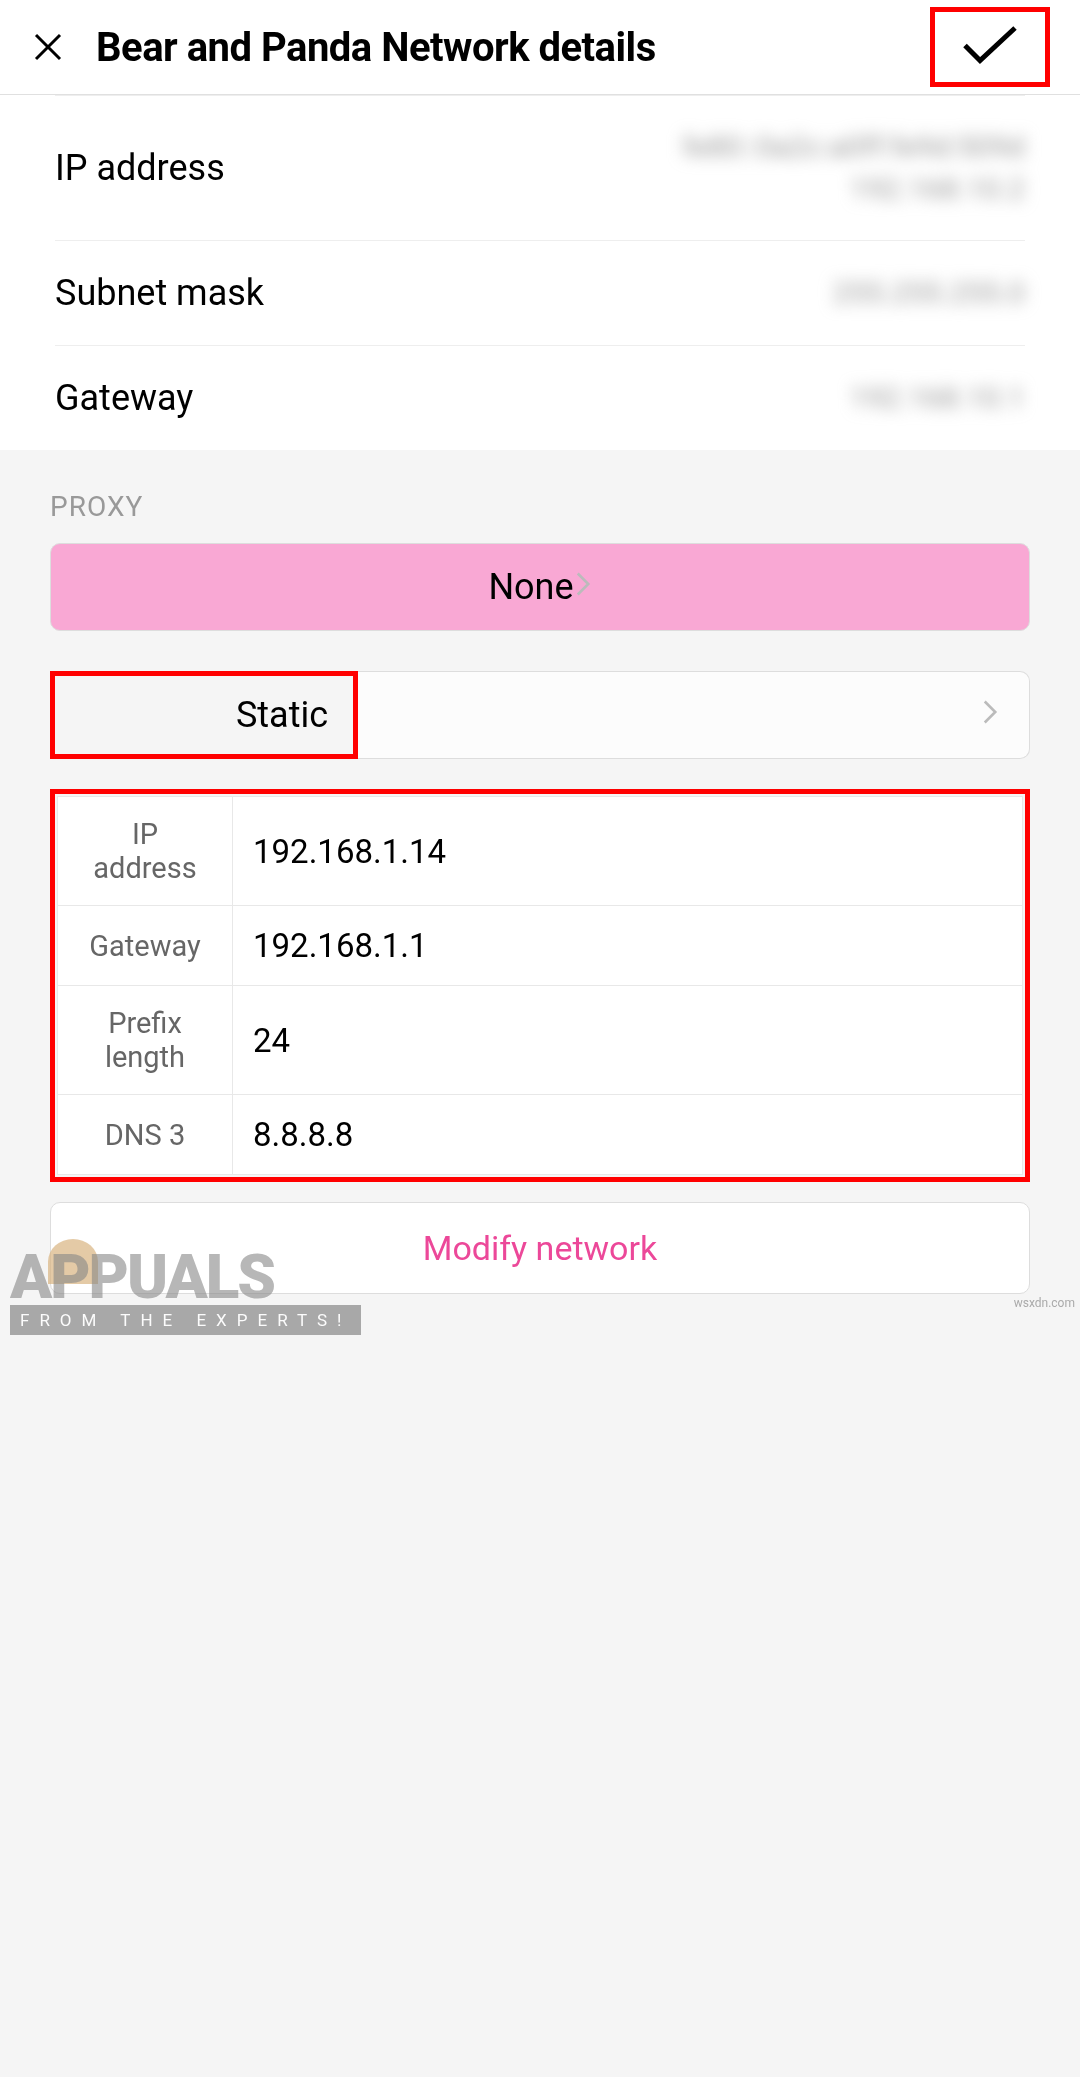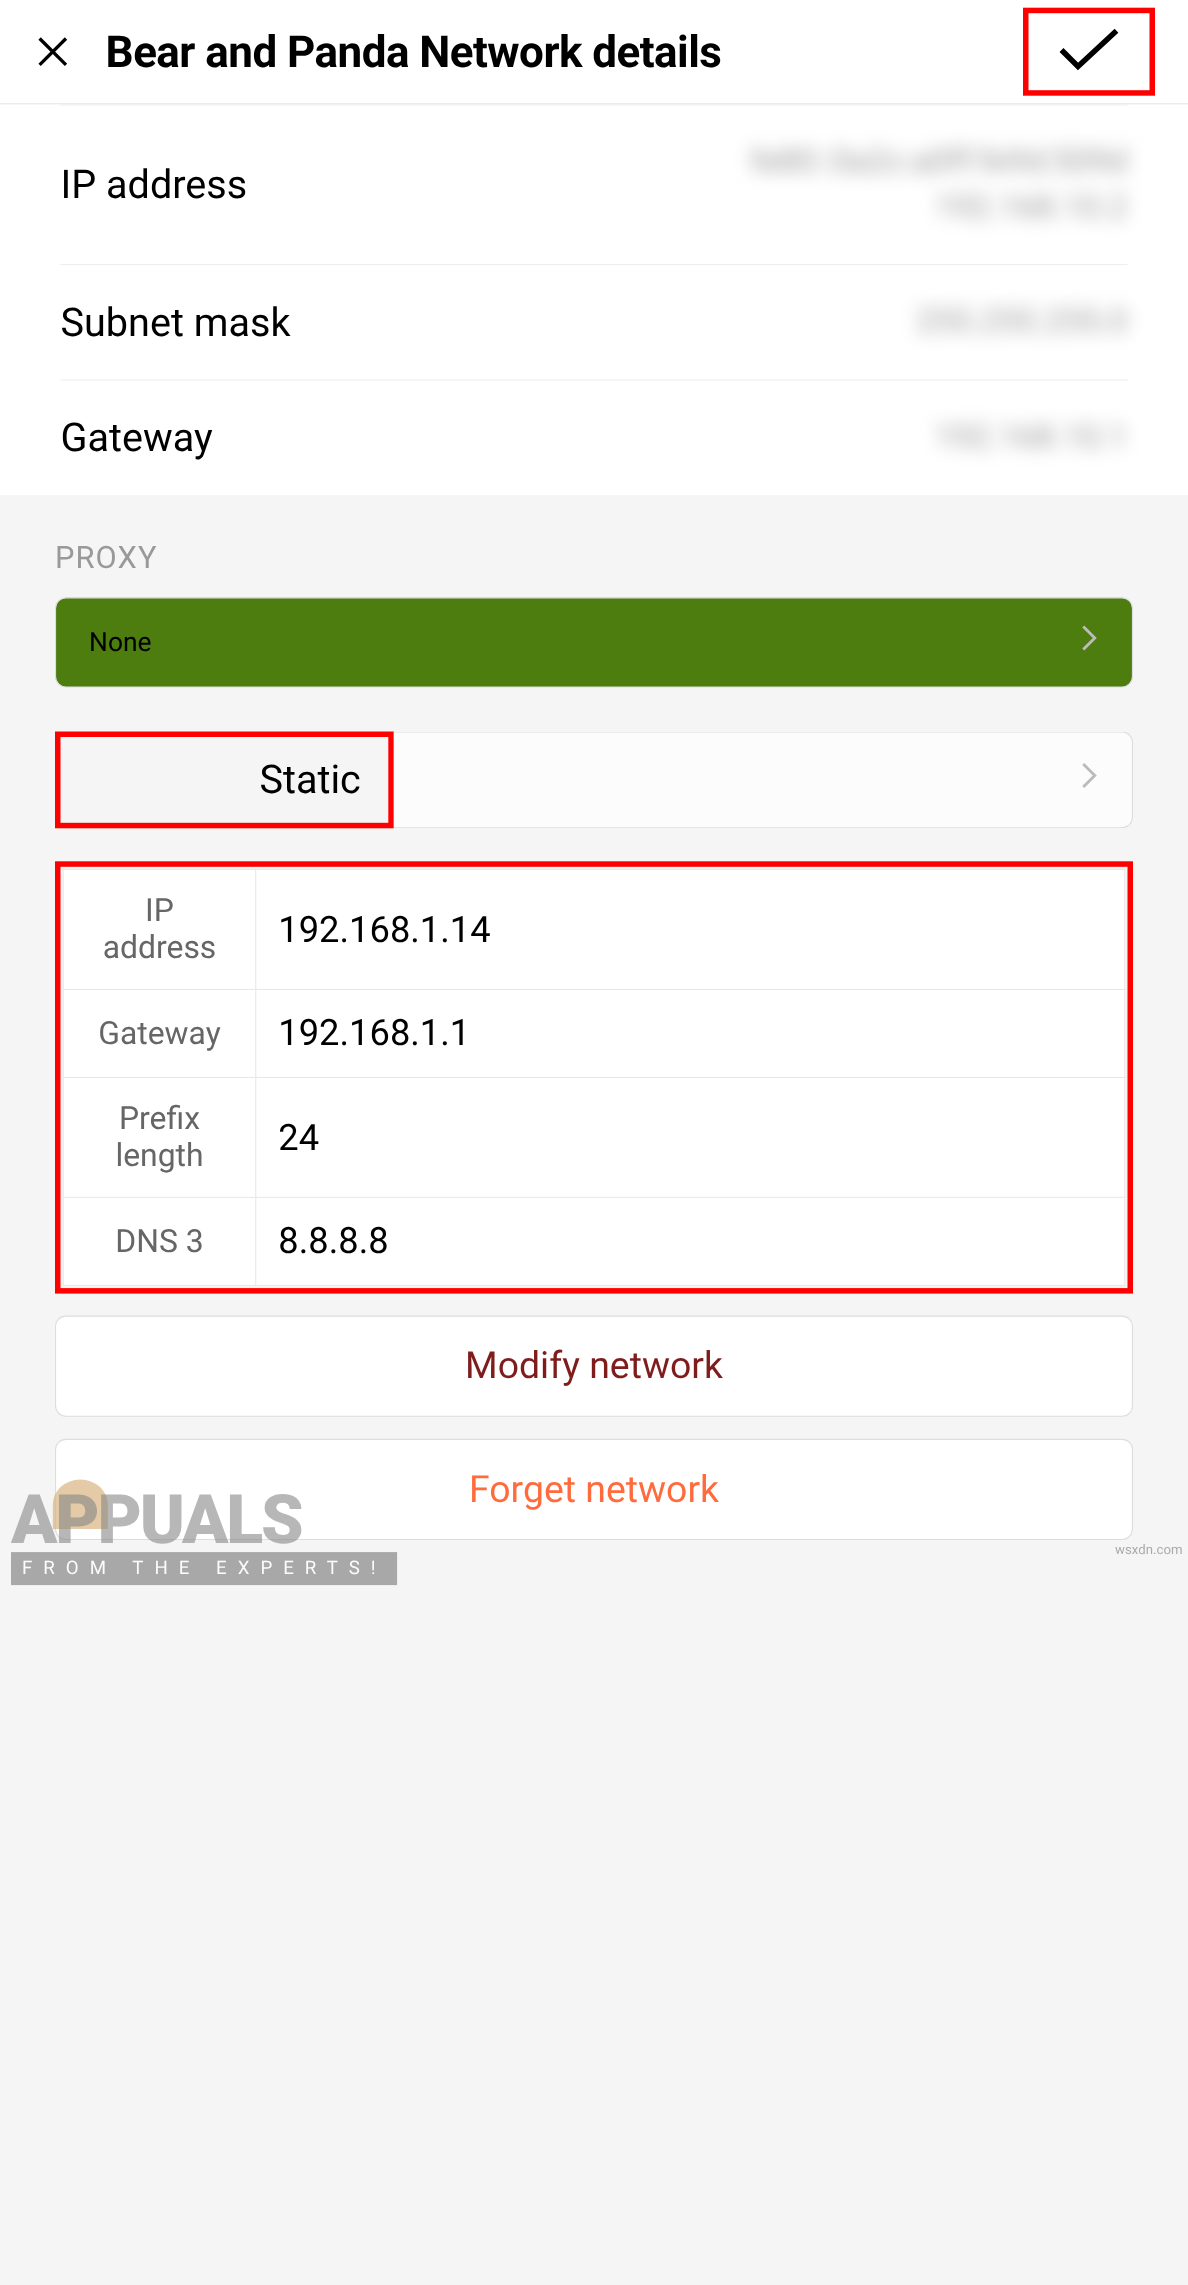--- a/index.html
+++ b/index.html
@@ -78,28 +78,28 @@
       padding: 40px 50px 20px 50px;
       background: #f5f5f5;
     }
     .section-label {
       font-size: 28px;
       color: #999;
       letter-spacing: 1px;
       margin-bottom: 20px;
     }
     .dropdown {
-      background: #4d7c0f;
+      background: #f9a8d4;
       border: 1px solid #ddd;
       border-radius: 10px;
       padding: 22px 30px;
       display: flex;
-      justify-content: space-between;
-      align-items: center;
-      font-size: 24px;
+      justify-content: center;
+      align-items: center;
+      font-size: 36px;
     }
     .dropdown-value {
       color: #000;
     }
     .chevron {
       color: #bbb;
       font-size: 30px;
     }
     .dropdown-highlighted {
       display: flex;
@@ -150,21 +150,21 @@
       color: #000;
     }
     .action-btn {
       background: #fff;
       border: 1px solid #ddd;
       border-radius: 10px;
       padding: 25px;
       text-align: center;
       font-size: 34px;
       margin-top: 20px;
-      color: #7f1d1d;
+      color: #ec4899;
     }
     .forget-btn {
       color: #ff6b3d;
     }
     .watermark {
       position: relative;
       margin-top: -65px;
       padding: 0 10px 15px 10px;
       pointer-events: none;
     }
@@ -281,21 +281,20 @@
       </tr>
       <tr>
         <td class="label-cell">DNS 3</td>
         <td class="value-cell">8.8.8.8</td>
       </tr>
     </tbody>
       </table>
   </div>
 
   <div class="action-btn">Modify network</div>
-  <div class="action-btn forget-btn">Forget network</div>
 </div>
 
 <div class="watermark">
   <div class="avatar"></div>
   <div class="watermark-title">APPUALS</div>
   <div class="watermark-sub">FROM THE EXPERTS!</div>
   <div class="source-tag">wsxdn.com</div>
 </div>
 
 </body></html>

